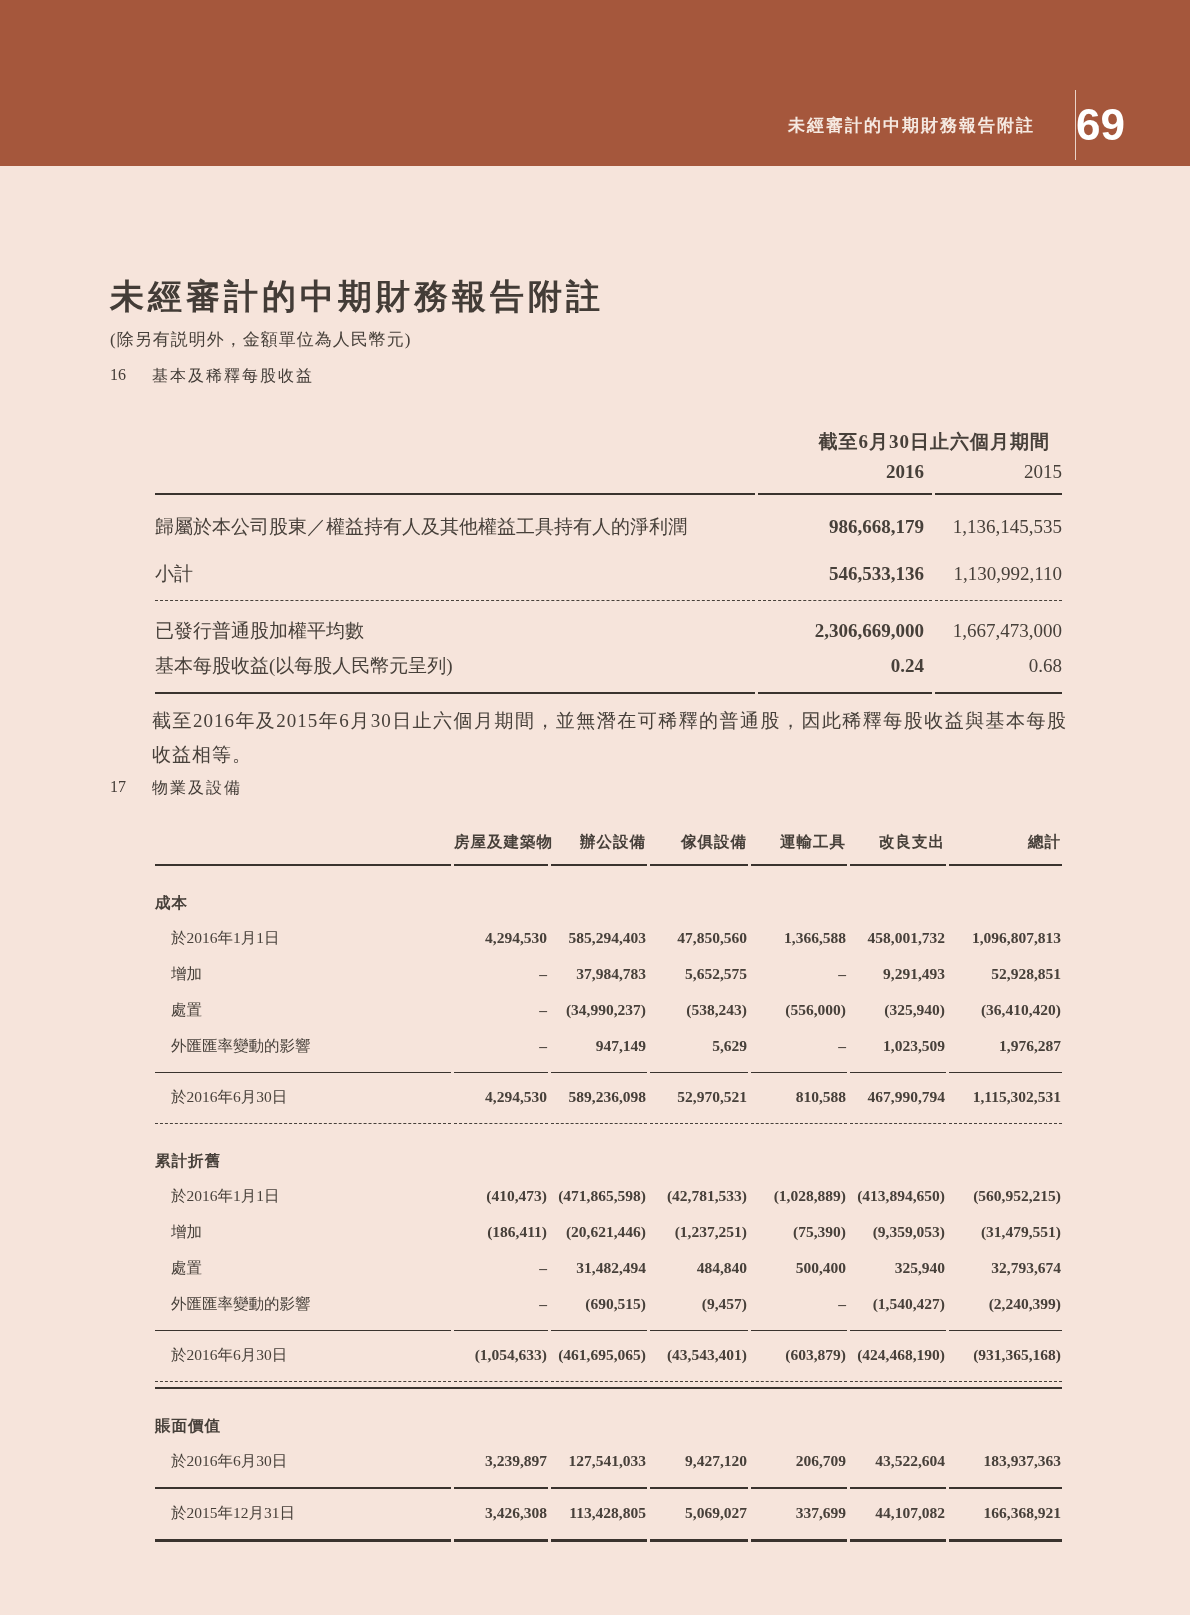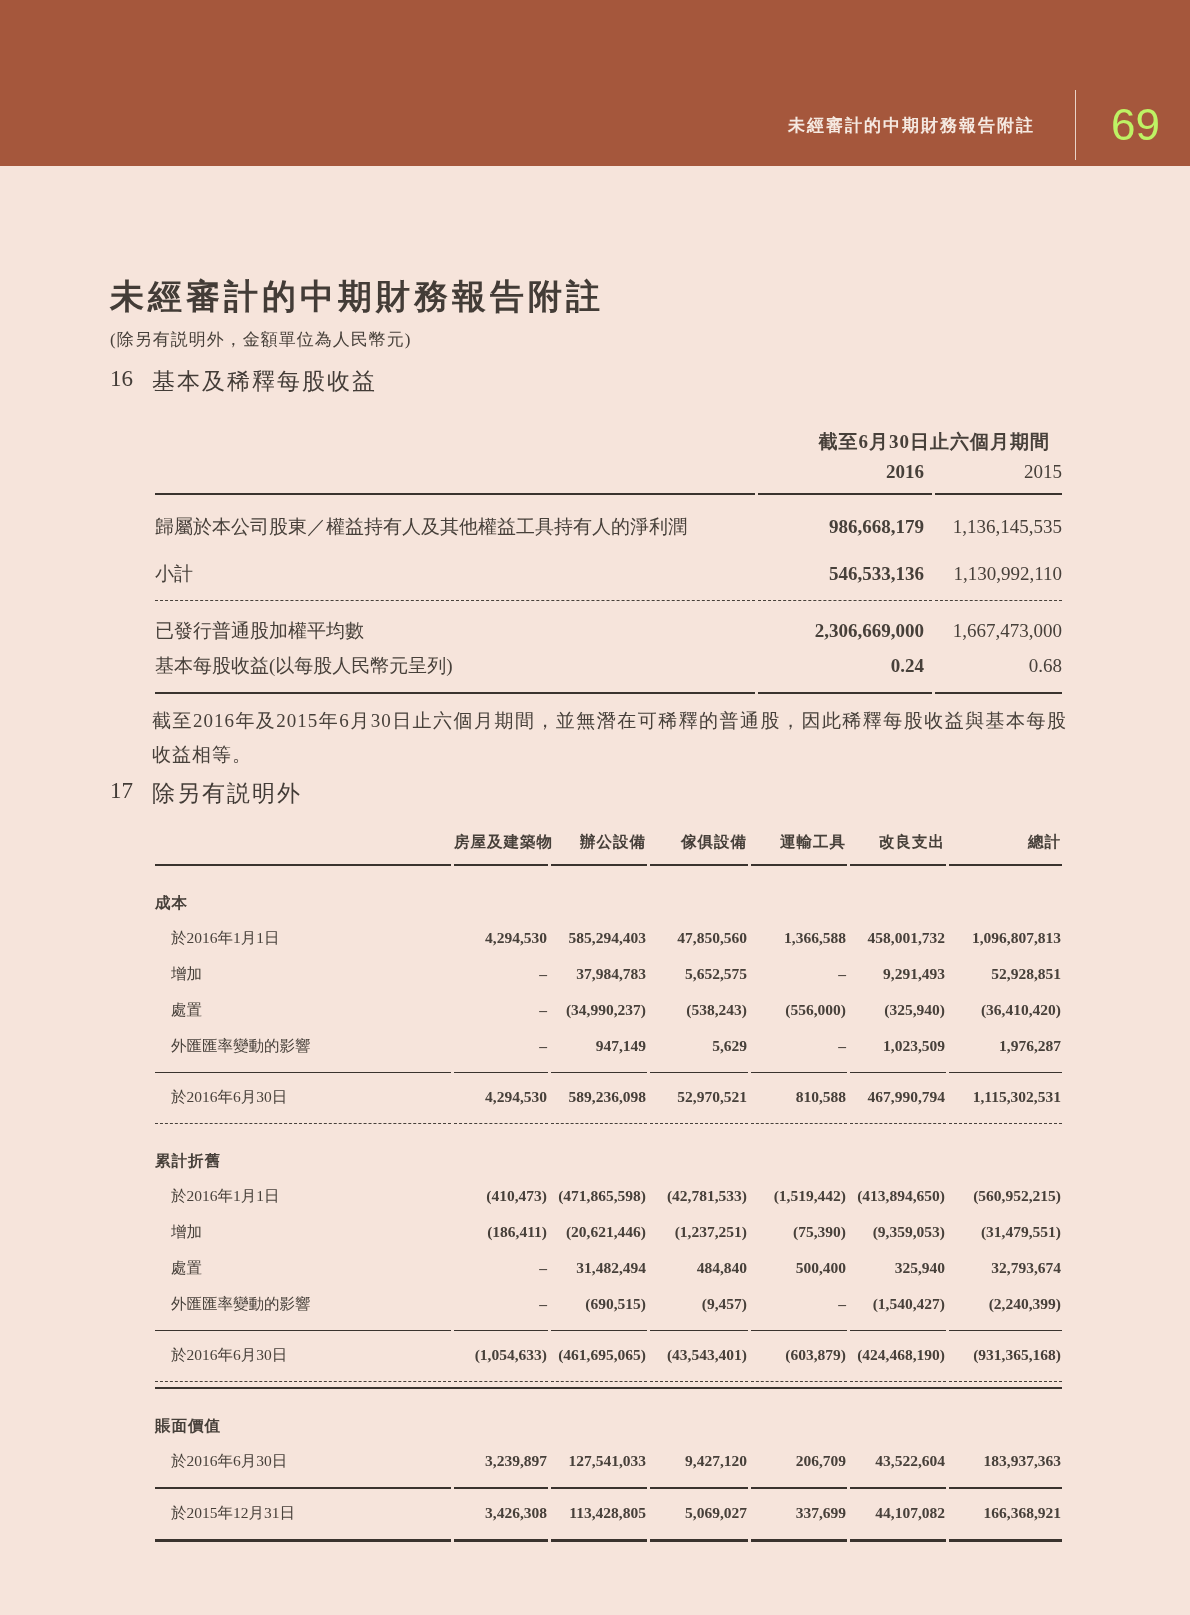--- a/index.html
+++ b/index.html
@@ -10,30 +10,30 @@
   }
   
   .band{position:absolute;left:0;top:0;width:1190px;height:166px;background:#A5573C;}
   .band-inner{position:absolute;top:88px;right:30px;height:74px;display:flex;align-items:center;}
   .band-title{
     color:#F5E9E1;font-family:"Liberation Sans","DejaVu Sans",sans-serif;
     font-weight:bold;font-size:17px;letter-spacing:2px;white-space:nowrap;
   }
   .band-divider{width:1px;height:70px;background:rgba(246,233,225,.85);margin-left:40px;}
   .band-page-num{
-    width:84px;text-align:right;color:#bef264;font-size:44px;line-height:44px;
-    font-family:"Liberation Sans","DejaVu Sans",sans-serif;font-weight:normal;
+    width:84px;text-align:left;color:#ffffff;font-size:44px;line-height:44px;
+    font-family:"Liberation Sans","DejaVu Sans",sans-serif;font-weight:bold;
   }
   
   .doc-title{
     position:absolute;left:110px;top:274px;margin:0;
     font-size:34px;font-weight:bold;letter-spacing:4px;color:#433C37;white-space:nowrap;
   }
   .doc-subtitle{position:absolute;left:110px;top:328px;margin:0;font-size:17px;letter-spacing:1px;}
-  .sec{position:absolute;left:110px;margin:0;font-size:23px;font-weight:normal;letter-spacing:2px;color:#433C37;display:flex;}
+  .sec{position:absolute;left:110px;margin:0;font-size:16px;font-weight:normal;letter-spacing:2px;color:#433C37;display:flex;}
   .sec .sec-num{width:42px;letter-spacing:0;}
   .sec16{top:366px;}
   .sec17{top:778px;}
   
   table{border-collapse:separate;border-spacing:3px 0;table-layout:fixed;}
   td{padding:0;vertical-align:middle;overflow:visible;white-space:nowrap;}
   .num{text-align:right;}
   .b{font-weight:bold;}
   tr.rb1 > td{border-bottom:1.5px solid #3A332E;}
   tr.rb2 > td{border-bottom:2px solid #3A332E;}
@@ -123,21 +123,21 @@
     <td class="num c1 b">0.24</td>
     <td class="num">0.68</td>
   </tr>
 </tbody>
   </table>
 
 <p class="note">截至2016年及2015年6月30日止六個月期間，並無潛在可稀釋的普通股，因此稀釋每股收益與基本每股收益相等。</p>
 
 <h2 class="sec sec17">
   <span class="sec-num">17</span>
-  <span class="sec-title">除另有説明外</span>
+  <span class="sec-title">物業及設備</span>
 </h2>
 
 <table class="t17">
   <colgroup>
       <col style="width:296px">
       <col style="width:94px">
       <col style="width:96px">
       <col style="width:98px">
       <col style="width:96px">
       <col style="width:96px">
@@ -210,21 +210,21 @@
       </tr>
 
   <tr class="grp">
         <td colspan="7">累計折舊</td>
       </tr>
   <tr>
     <td class="lbl">於2016年1月1日</td>
     <td class="num">(410,473)</td>
     <td class="num">(471,865,598)</td>
     <td class="num">(42,781,533)</td>
-    <td class="num">(1,519,442)</td>
+    <td class="num">(1,028,889)</td>
     <td class="num">(413,894,650)</td>
     <td class="num">(560,952,215)</td>
   </tr>
   <tr>
     <td class="lbl">增加</td>
     <td class="num">(186,411)</td>
     <td class="num">(20,621,446)</td>
     <td class="num">(1,237,251)</td>
     <td class="num">(75,390)</td>
     <td class="num">(9,359,053)</td>

